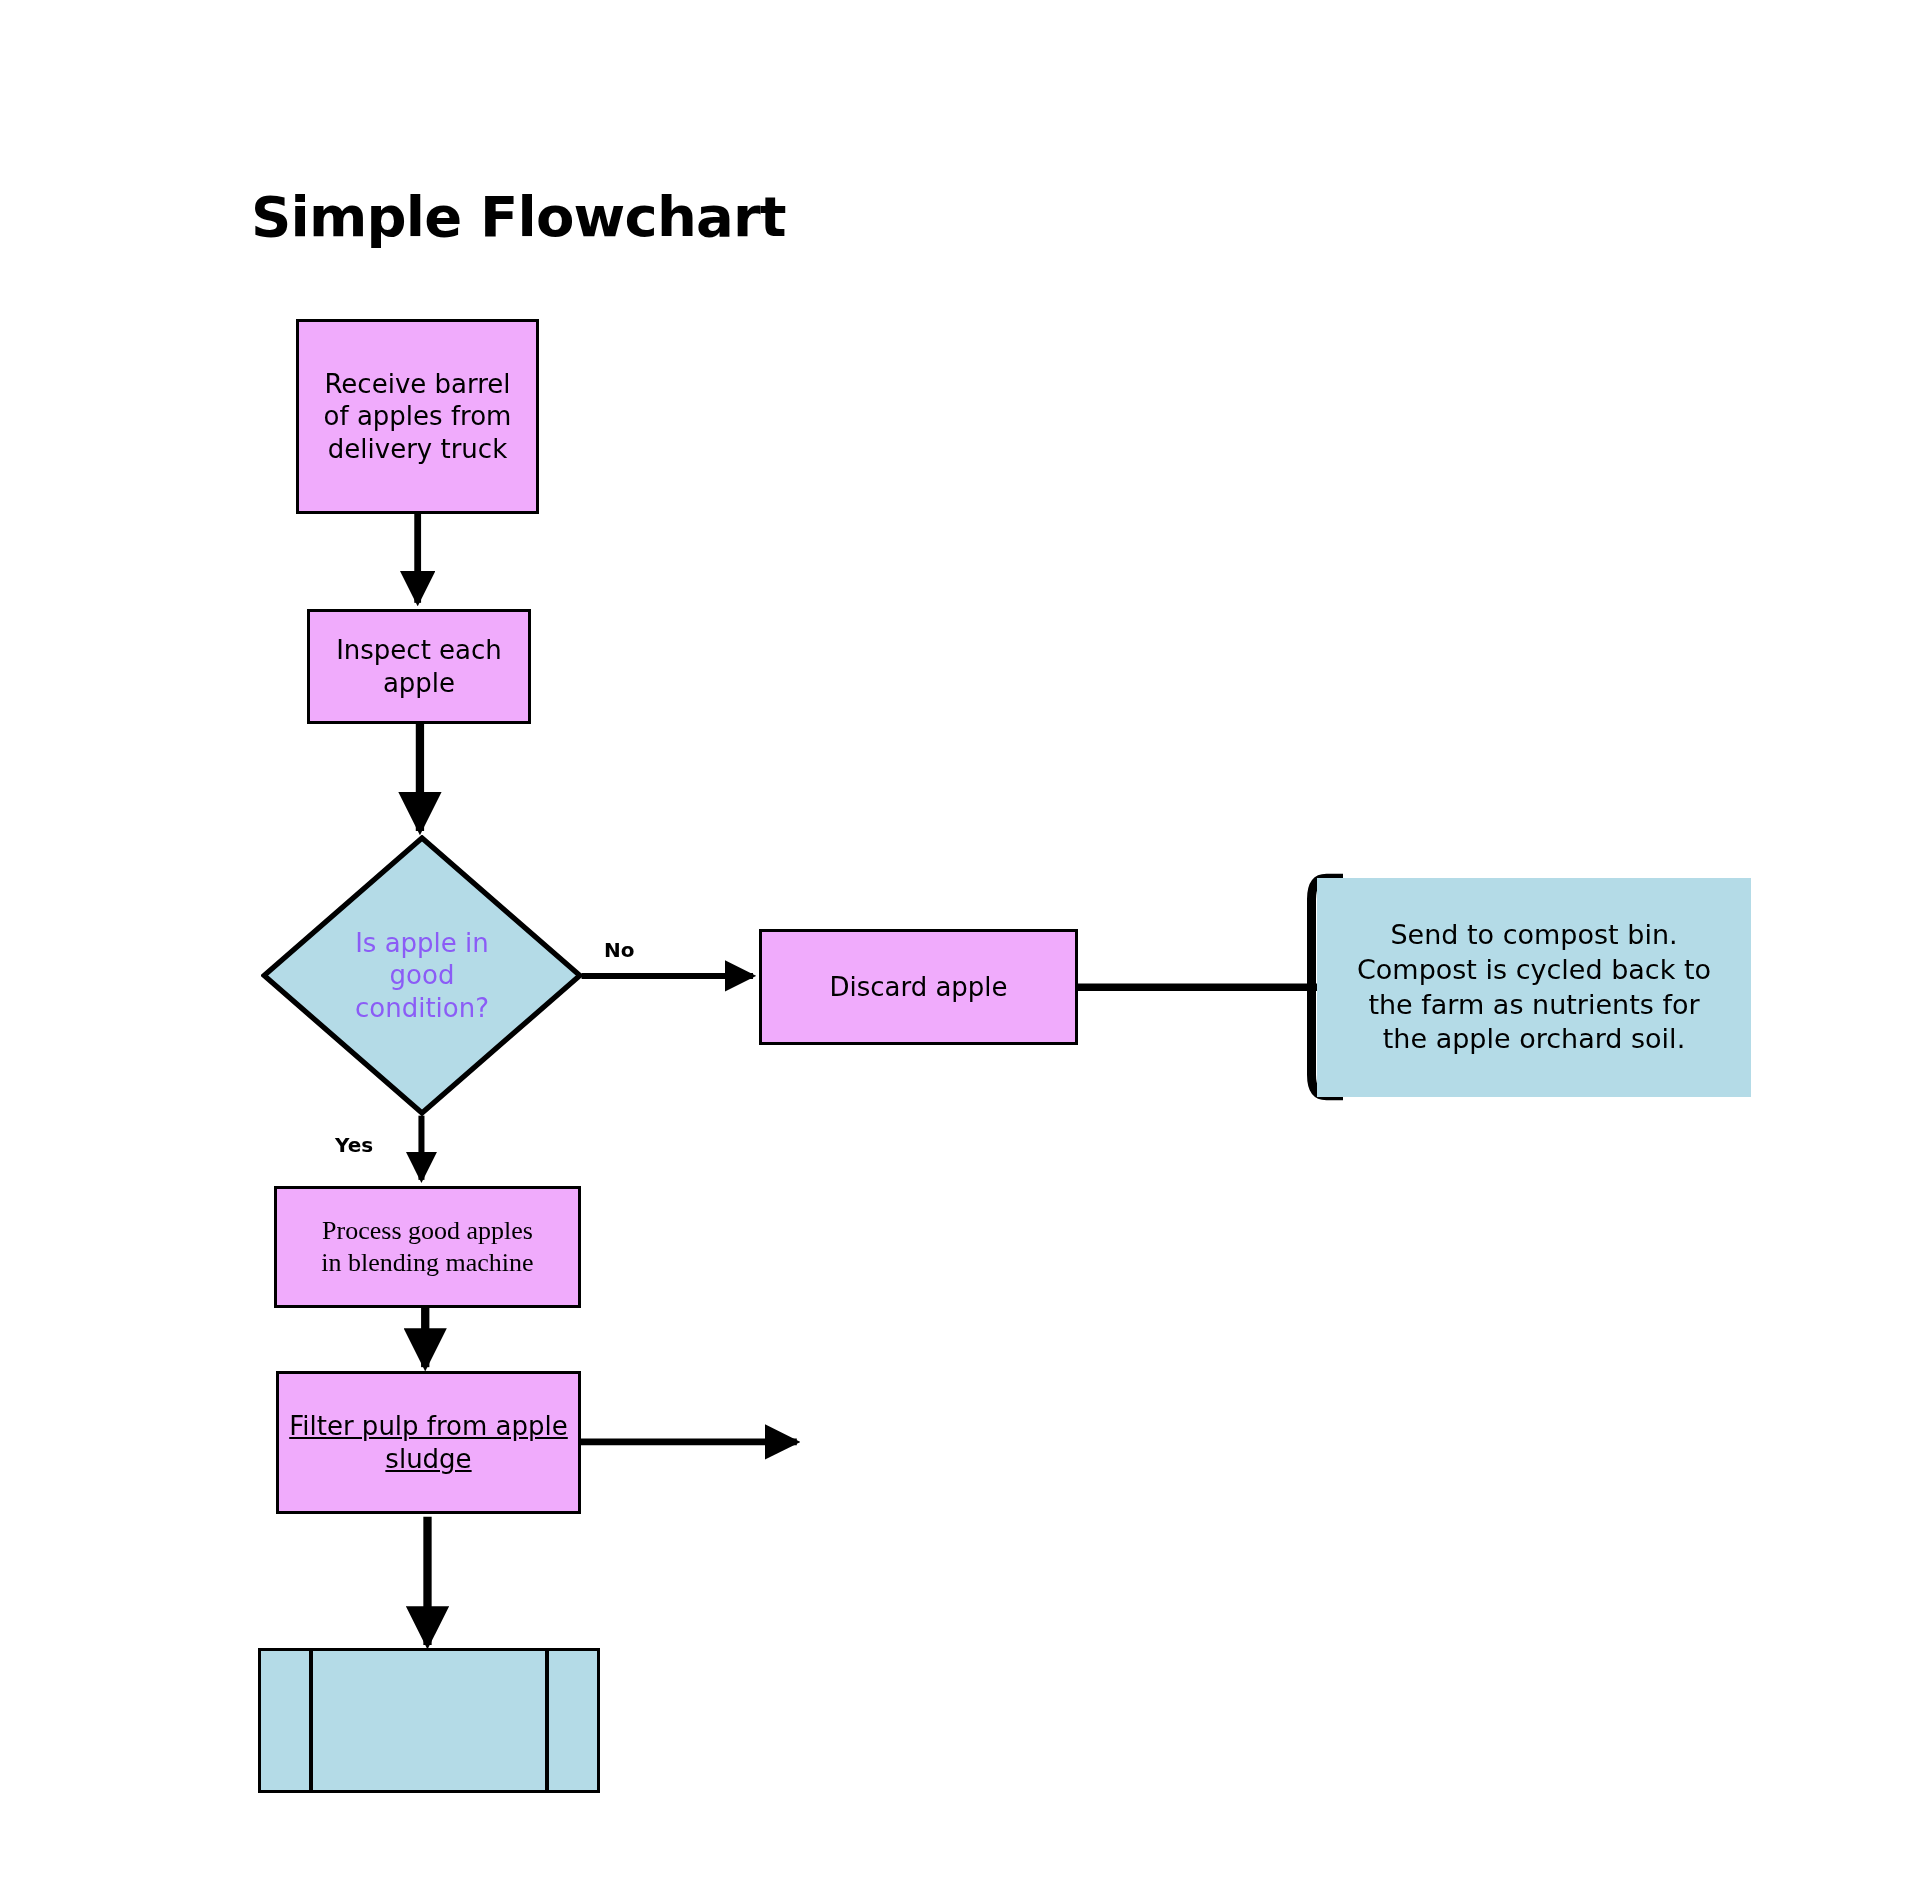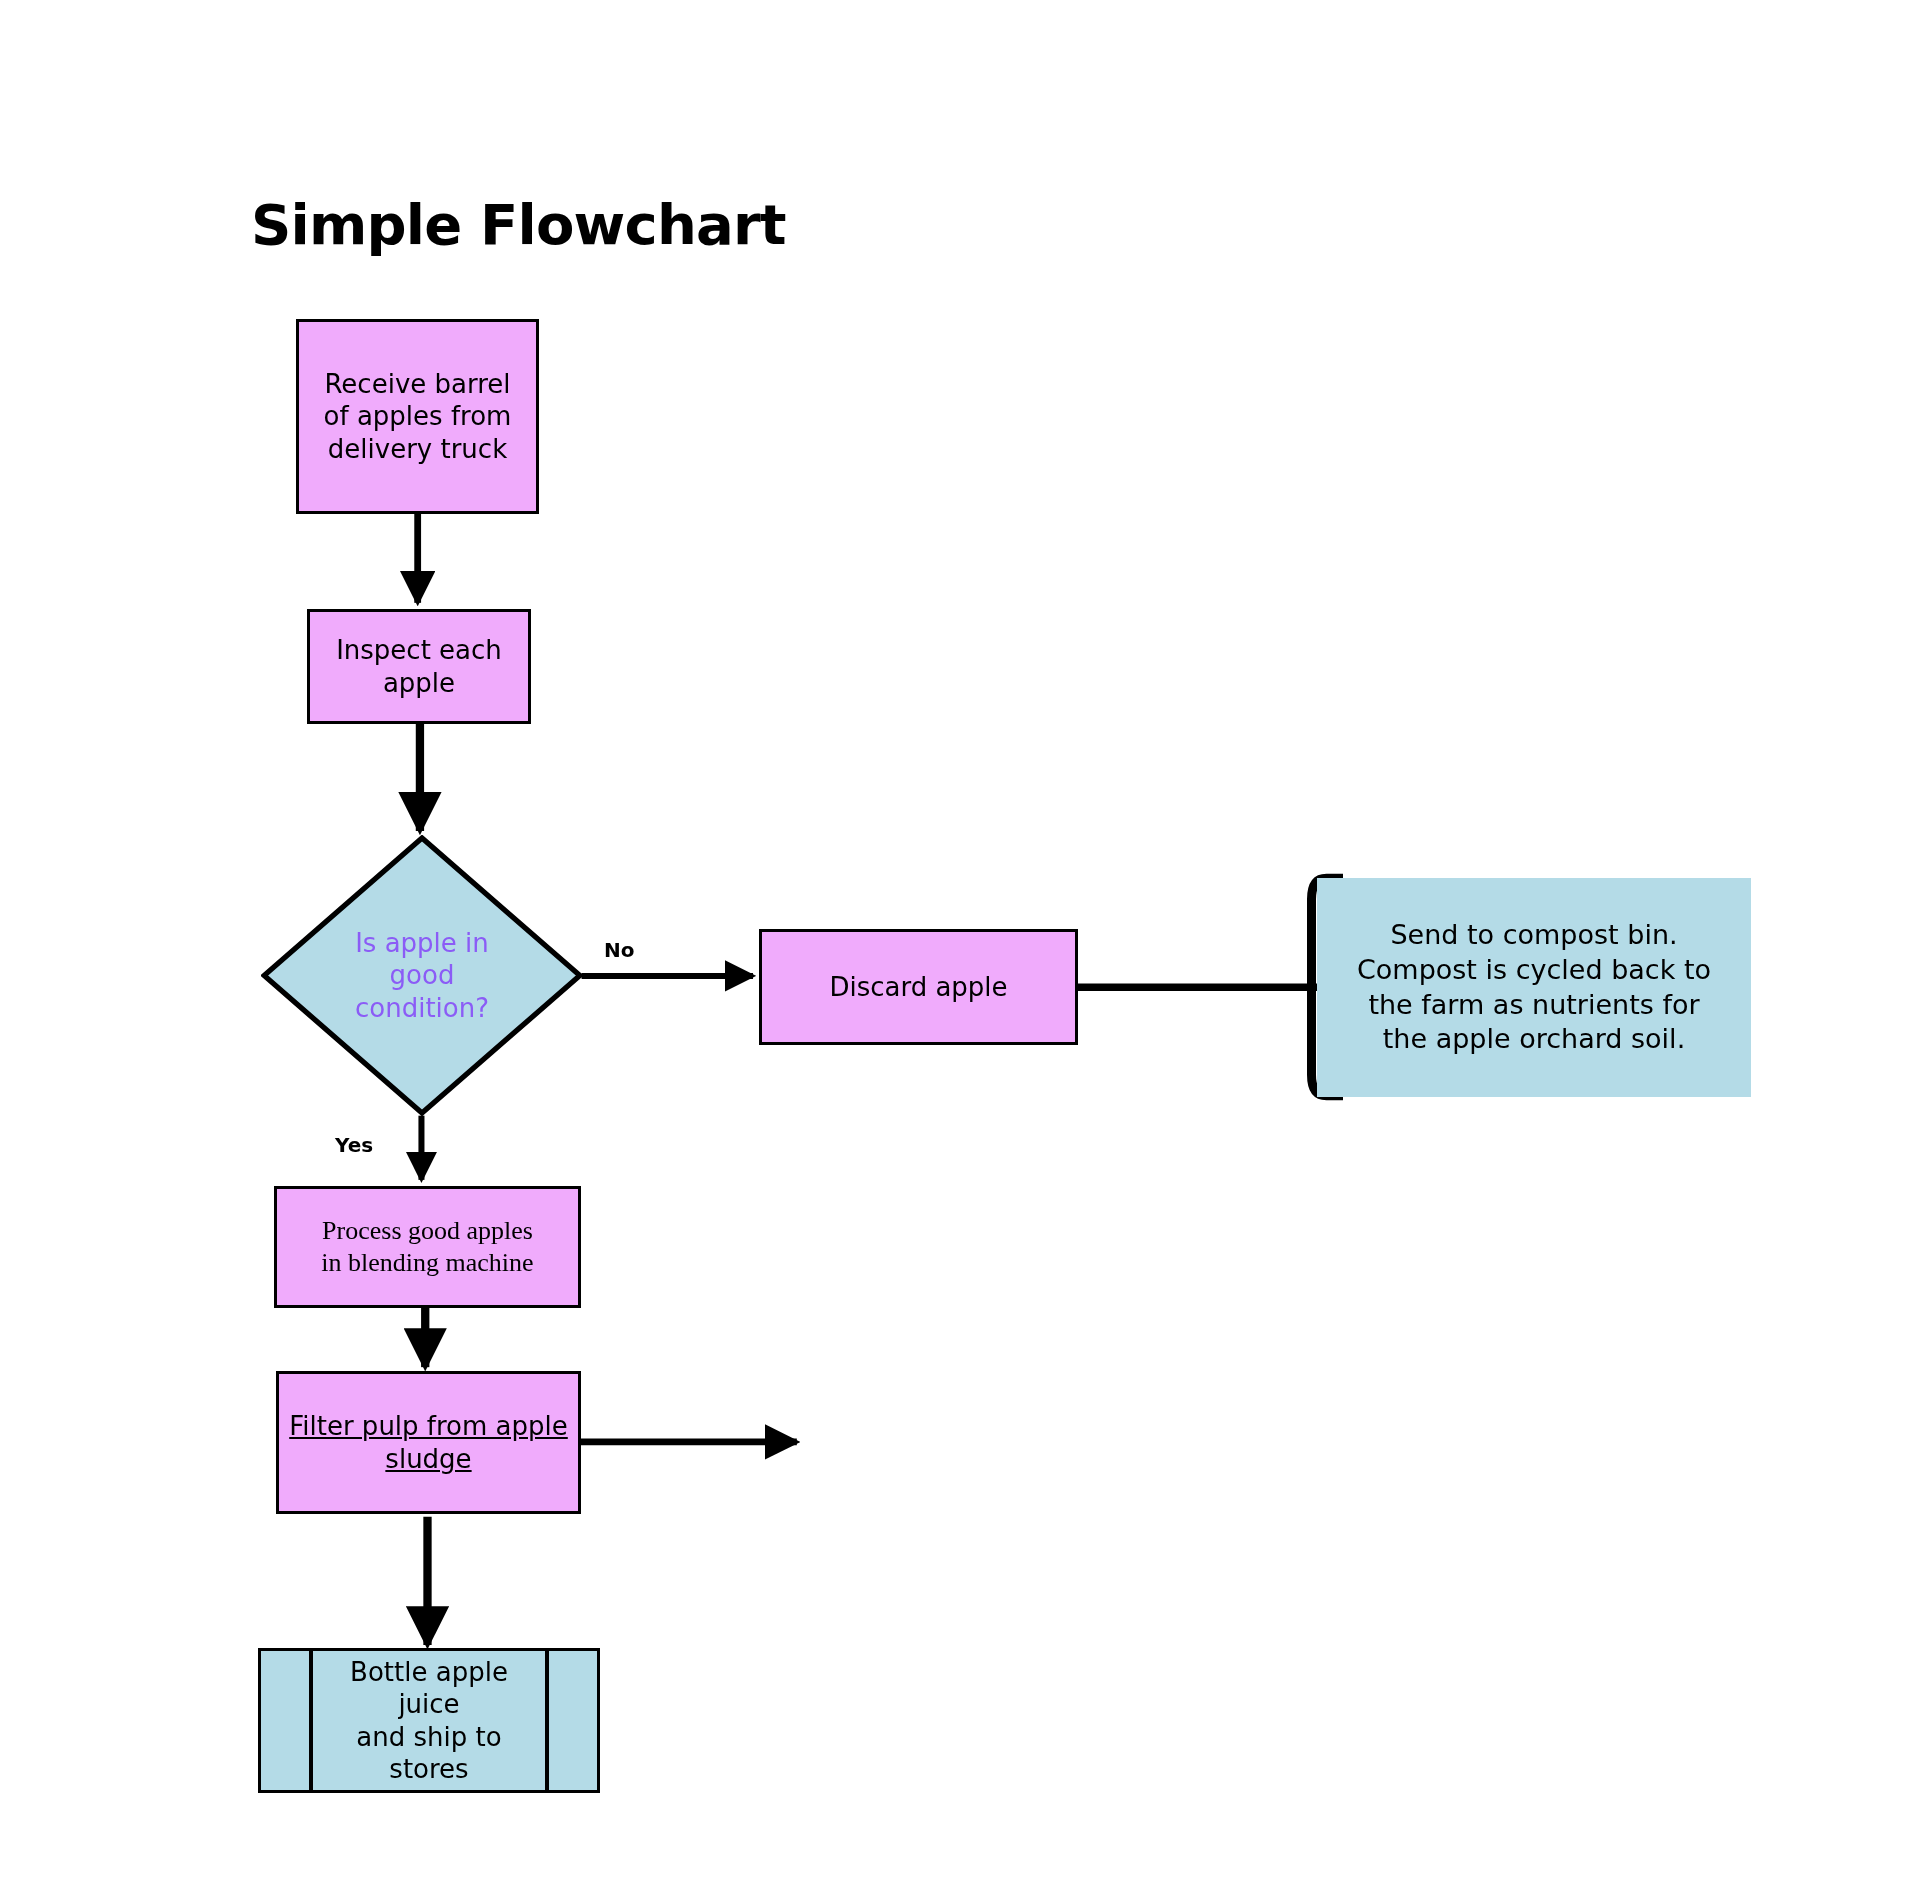--- a/index.html
+++ b/index.html
@@ -25,21 +25,21 @@
     left: 0;
     top: 0;
     width: 1929px;
     height: 1899px;
     pointer-events: none;
   }
 
   .title {
     position: absolute;
     left: 251px;
-    top: 192px;
+    top: 184px;
     font-family: "DejaVu Sans", "Liberation Sans", sans-serif;
     font-weight: bold;
     font-size: 56px;
     letter-spacing: -0.8px;
     color: #000000;
     white-space: nowrap;
   }
 
   
   .node {
@@ -193,18 +193,16 @@
 
   <div class="node proc" style="left:276px; top:1371px; width:305px; height:143px;">
     <span class="label" style="white-space:pre-line;text-decoration:underline;">Filter pulp from apple
 sludge</span>
   </div>
 
 
   <div class="node subproc" style="left:258px; top:1648px; width:342px; height:145px;">
     <span class="bar left"></span>
     <span class="bar right"></span>
-    <span class="label" style="white-space:pre-line;">Bottle apple juice
-and ship to stores</span>
   </div>
 
 </div>
 
 
 </body></html>

